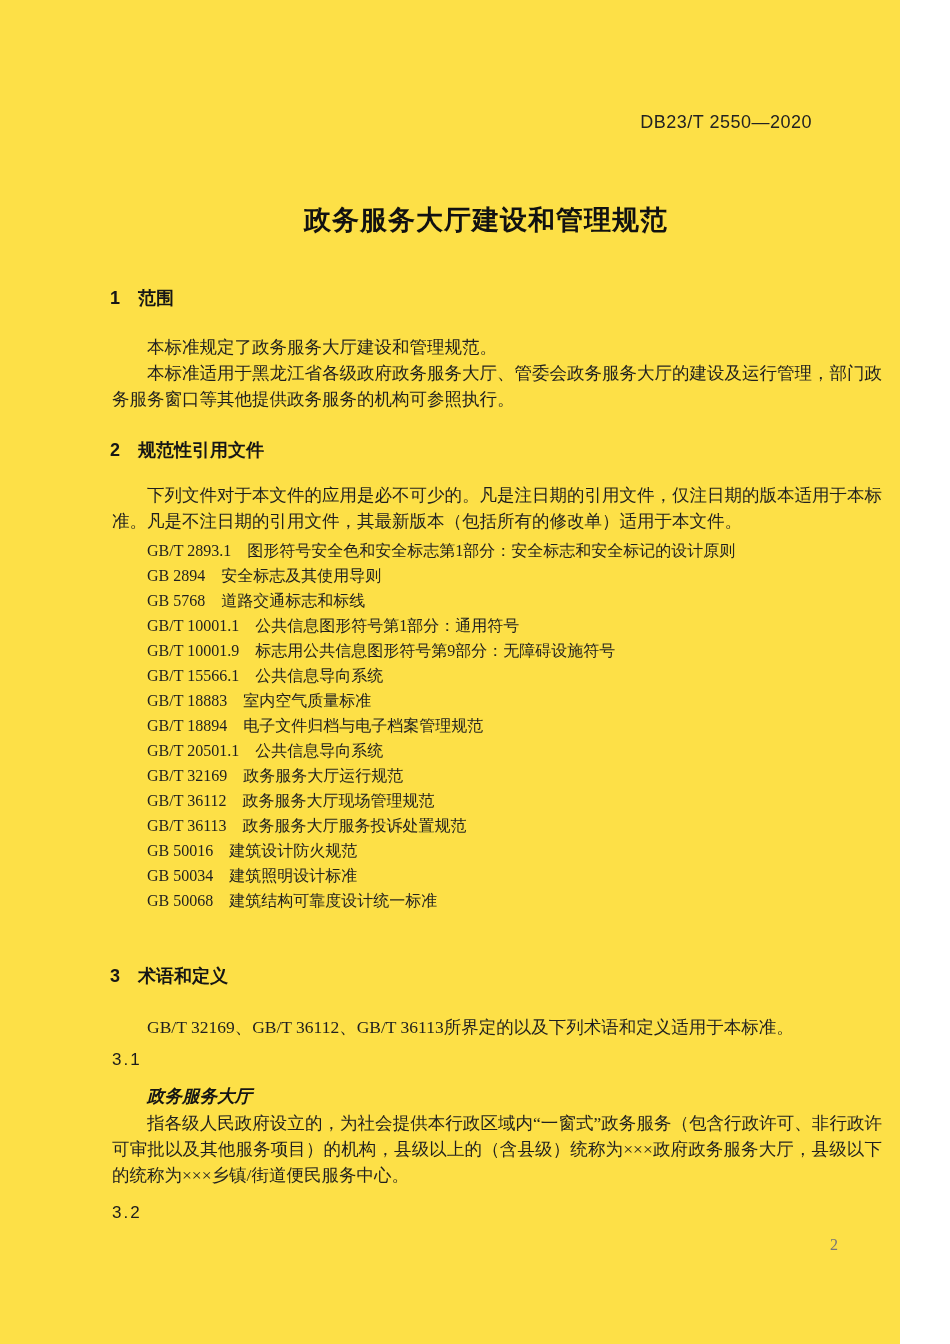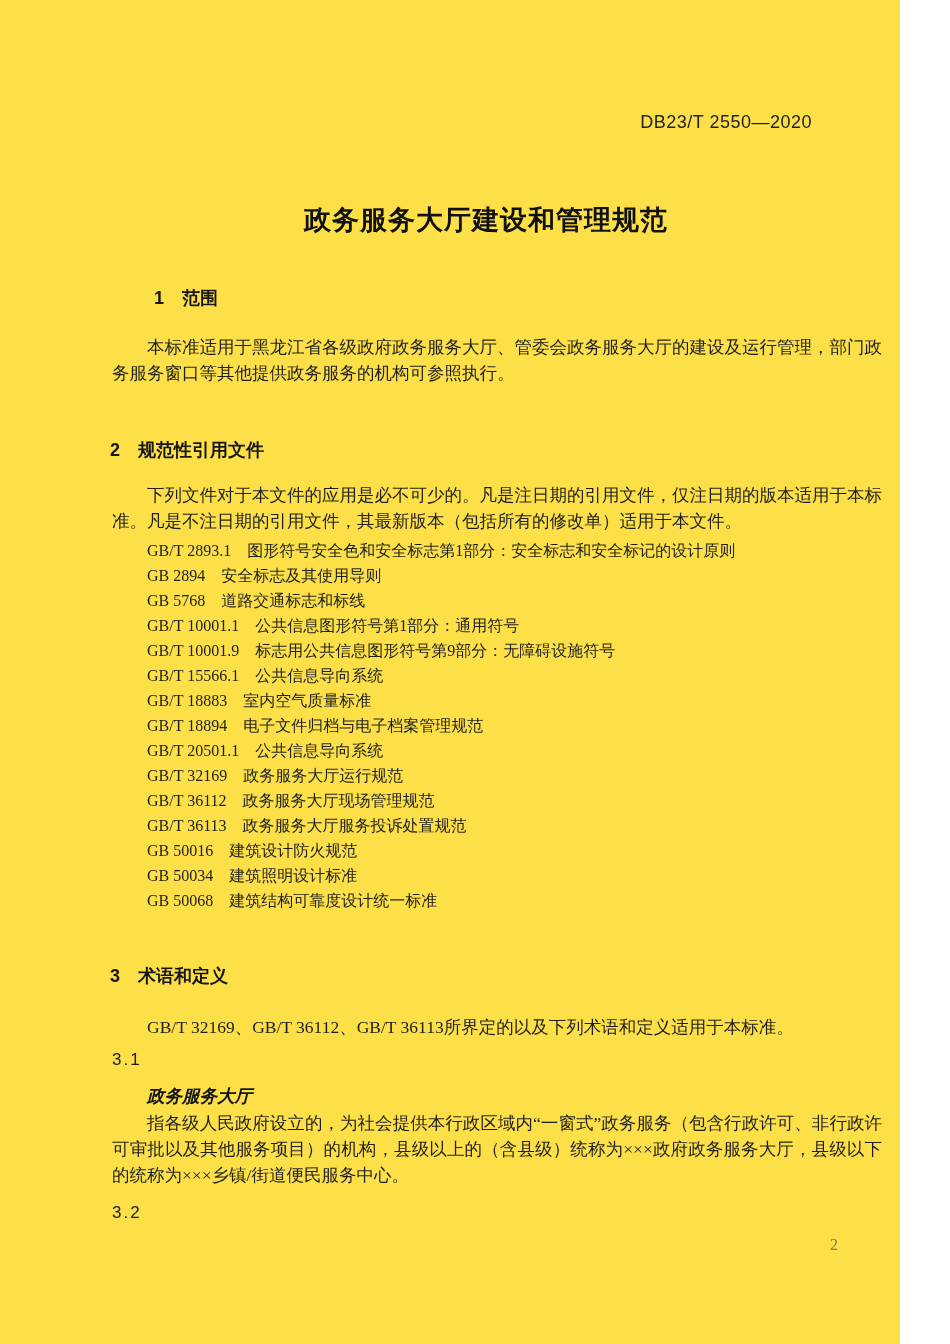--- a/index.html
+++ b/index.html
@@ -109,25 +109,26 @@
 </style>
 </head>
 <body>
 
 <div class="page">
 
   <div class="header-code">DB23/T 2550—2020</div>
 
   <div class="doc-title">政务服务大厅建设和管理规范</div>
 
-  <div class="sec-heading" style="top:286px;margin-left:44px;">
+  <div class="sec-heading" style="top:286px;">
     <span class="sec-num">1</span><span>范围</span>
   </div>
 
   <div class="body-block" style="top:334px;">
+    <p>本标准规定了政务服务大厅建设和管理规范。</p>
     <p>本标准适用于黑龙江省各级政府政务服务大厅、管委会政务服务大厅的建设及运行管理，部门政务服务窗口等其他提供政务服务的机构可参照执行。</p>
   </div>
 
   <div class="sec-heading" style="top:438px;">
     <span class="sec-num">2</span><span>规范性引用文件</span>
   </div>
 
   <div class="body-block" style="top:482px;">
     <p>下列文件对于本文件的应用是必不可少的。凡是注日期的引用文件，仅注日期的版本适用于本标准。凡是不注日期的引用文件，其最新版本（包括所有的修改单）适用于本文件。</p>
   </div>

